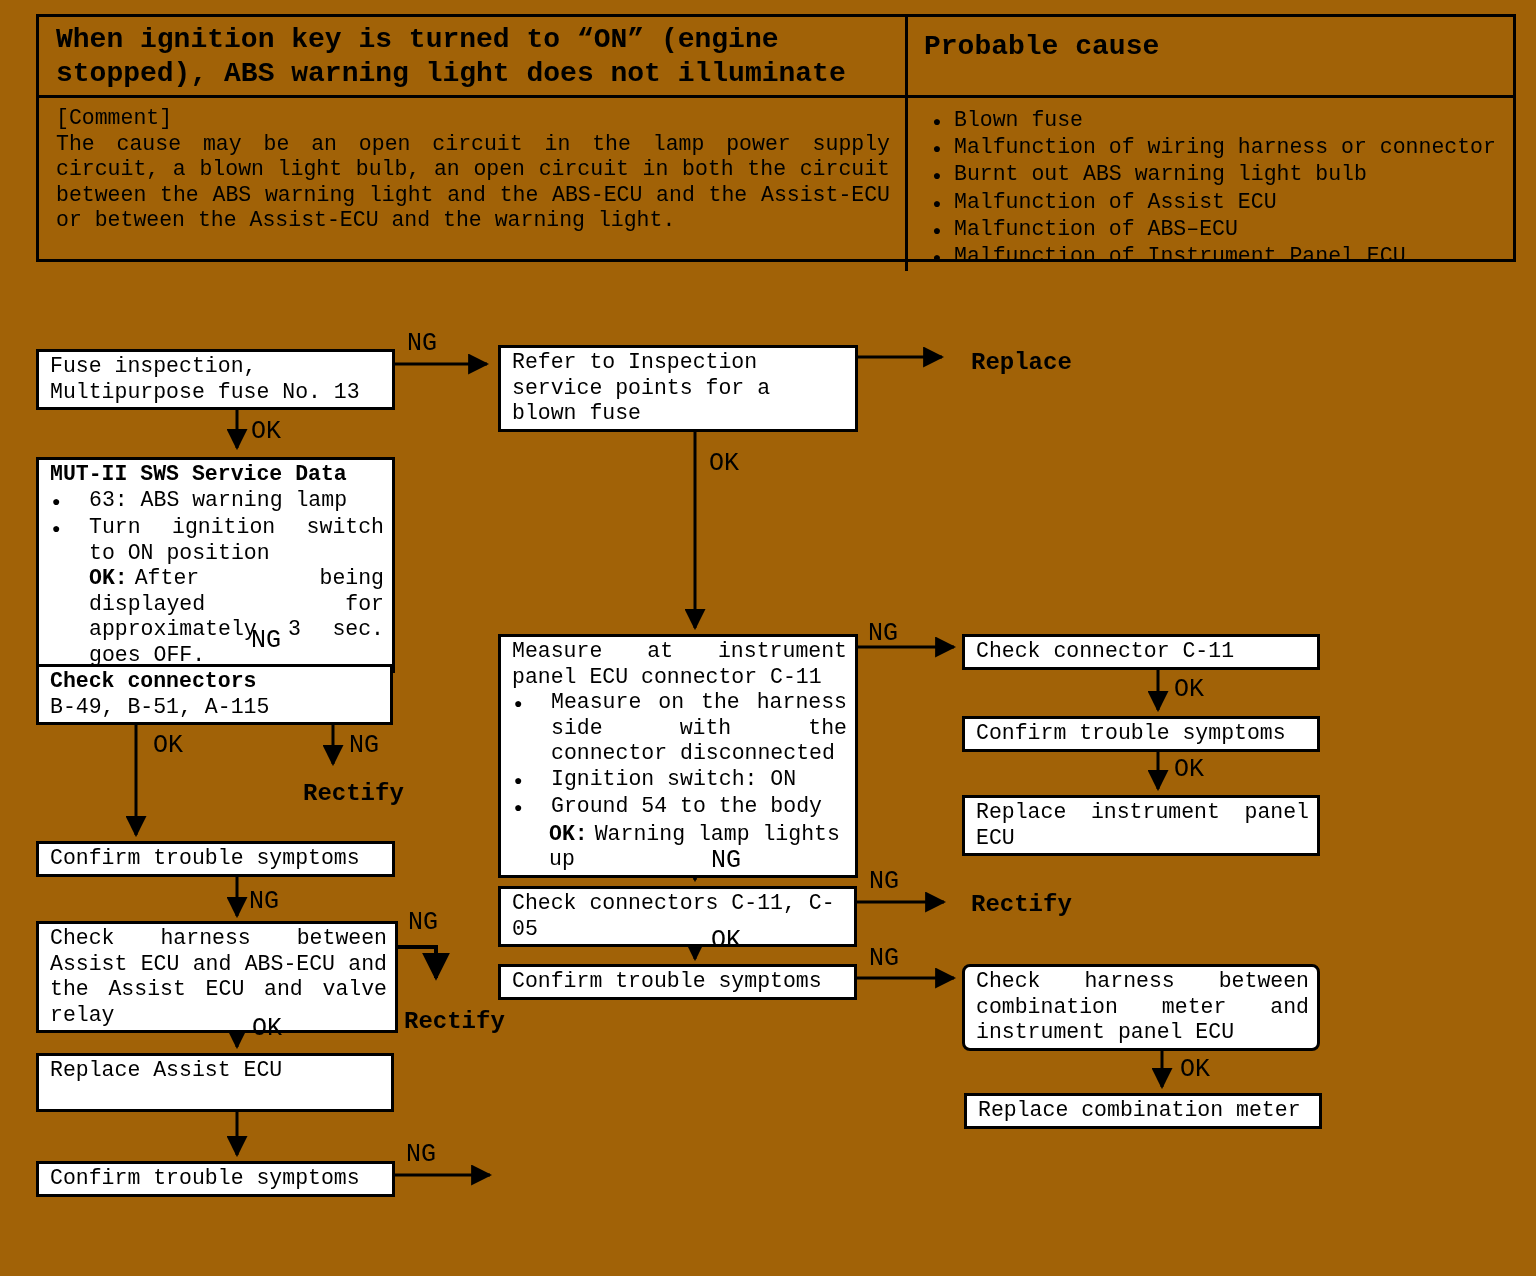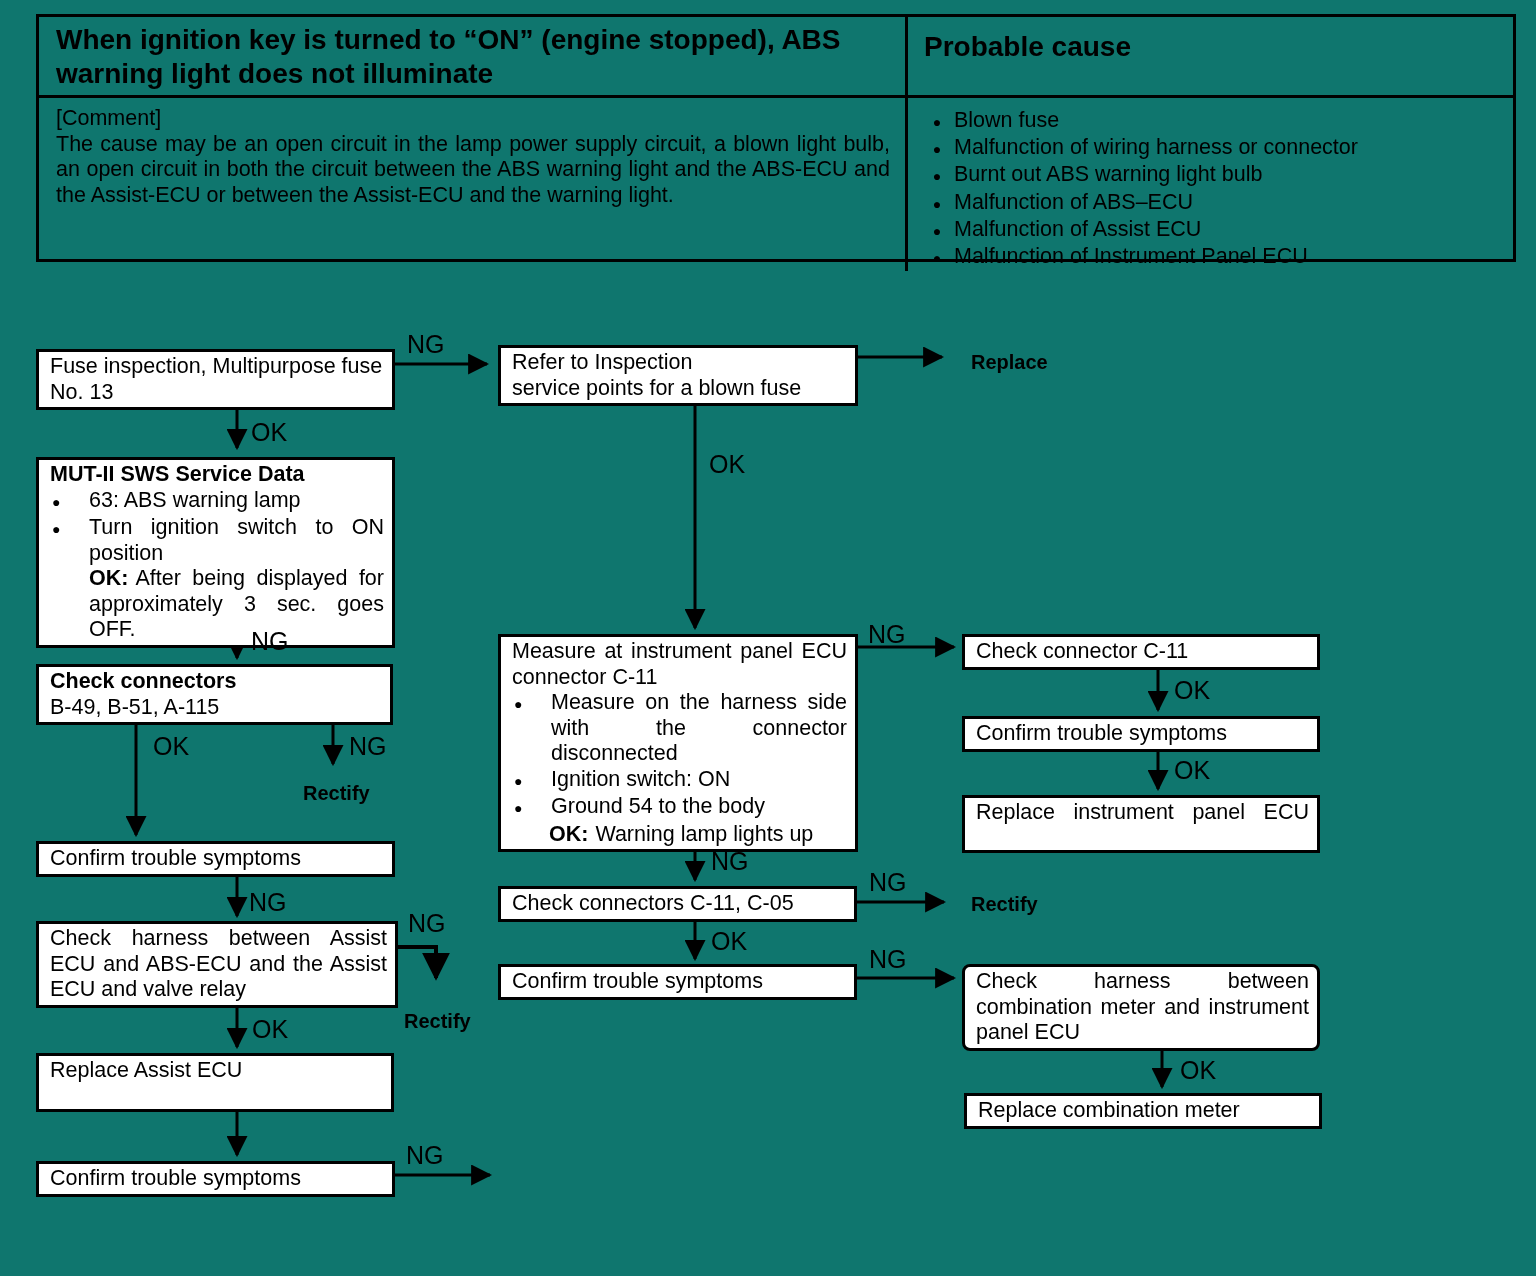--- a/index.html
+++ b/index.html
@@ -1,18 +1,18 @@
 <!DOCTYPE html>
 <html><head>
 <meta charset="utf-8">
 <style>
   html,body { margin:0; padding:0; background:#fff; }
   .page {
-    position:relative; width:1536px; height:1276px; background:#0f766e;
-    font-family:Liberation Sans, sans-serif; color:#000; overflow:hidden;
+    position:relative; width:1536px; height:1276px; background:#a16207;
+    font-family:Liberation Mono, monospace; color:#000; overflow:hidden;
   }
   
   .tbl {
     position:absolute; left:36px; top:14px; width:1480px; height:248px;
     border:3px solid #000; box-sizing:border-box;
     display:grid; grid-template-columns:869px 1fr; grid-template-rows:81px 1fr;
   }
   .tbl > div { box-sizing:border-box; }
   .cell-title {
     border-right:3px solid #000; border-bottom:3px solid #000;
@@ -38,21 +38,21 @@
   .just { text-align:justify; }
   .spread { text-align:justify; text-align-last:justify; }
   .b { font-weight:bold; }
   .bi { display:flex; }
   .bi .bt { flex:0 0 37px; text-align:left; padding-left:2px; }
   .bi .bb { flex:1; }
   .okb { font-weight:bold; margin-right:7px; }
   .indent { margin-left:37px; }
   
   .lbl { position:absolute; font-size:25px; line-height:26px; white-space:nowrap; }
-  .out { position:absolute; font-size:20px; line-height:25px; font-weight:bold; white-space:nowrap; }
+  .out { position:absolute; font-size:24px; line-height:25px; font-weight:bold; white-space:nowrap; }
   
   .connectors { position:absolute; left:0; top:0; pointer-events:none; }
 </style>
 </head>
 <body>
 
 <div class="page">
 
   <div class="tbl">
     <div class="cell-title">When ignition key is turned to “ON” (engine stopped), ABS warning light does not illuminate</div>
@@ -69,25 +69,25 @@
       <div class="cause">
           <span class="bt"></span>
           <span>Malfunction of wiring harness or connector</span>
         </div>
       <div class="cause">
           <span class="bt"></span>
           <span>Burnt out ABS warning light bulb</span>
         </div>
       <div class="cause">
           <span class="bt"></span>
+          <span>Malfunction of Assist ECU</span>
+        </div>
+      <div class="cause">
+          <span class="bt"></span>
           <span>Malfunction of ABS–ECU</span>
-        </div>
-      <div class="cause">
-          <span class="bt"></span>
-          <span>Malfunction of Assist ECU</span>
         </div>
       <div class="cause">
           <span class="bt"></span>
           <span>Malfunction of Instrument Panel ECU</span>
         </div>
     </div>
   </div>
 
   <svg class="connectors" width="1536" height="1276" viewBox="0 0 1536 1276">
     <defs>

